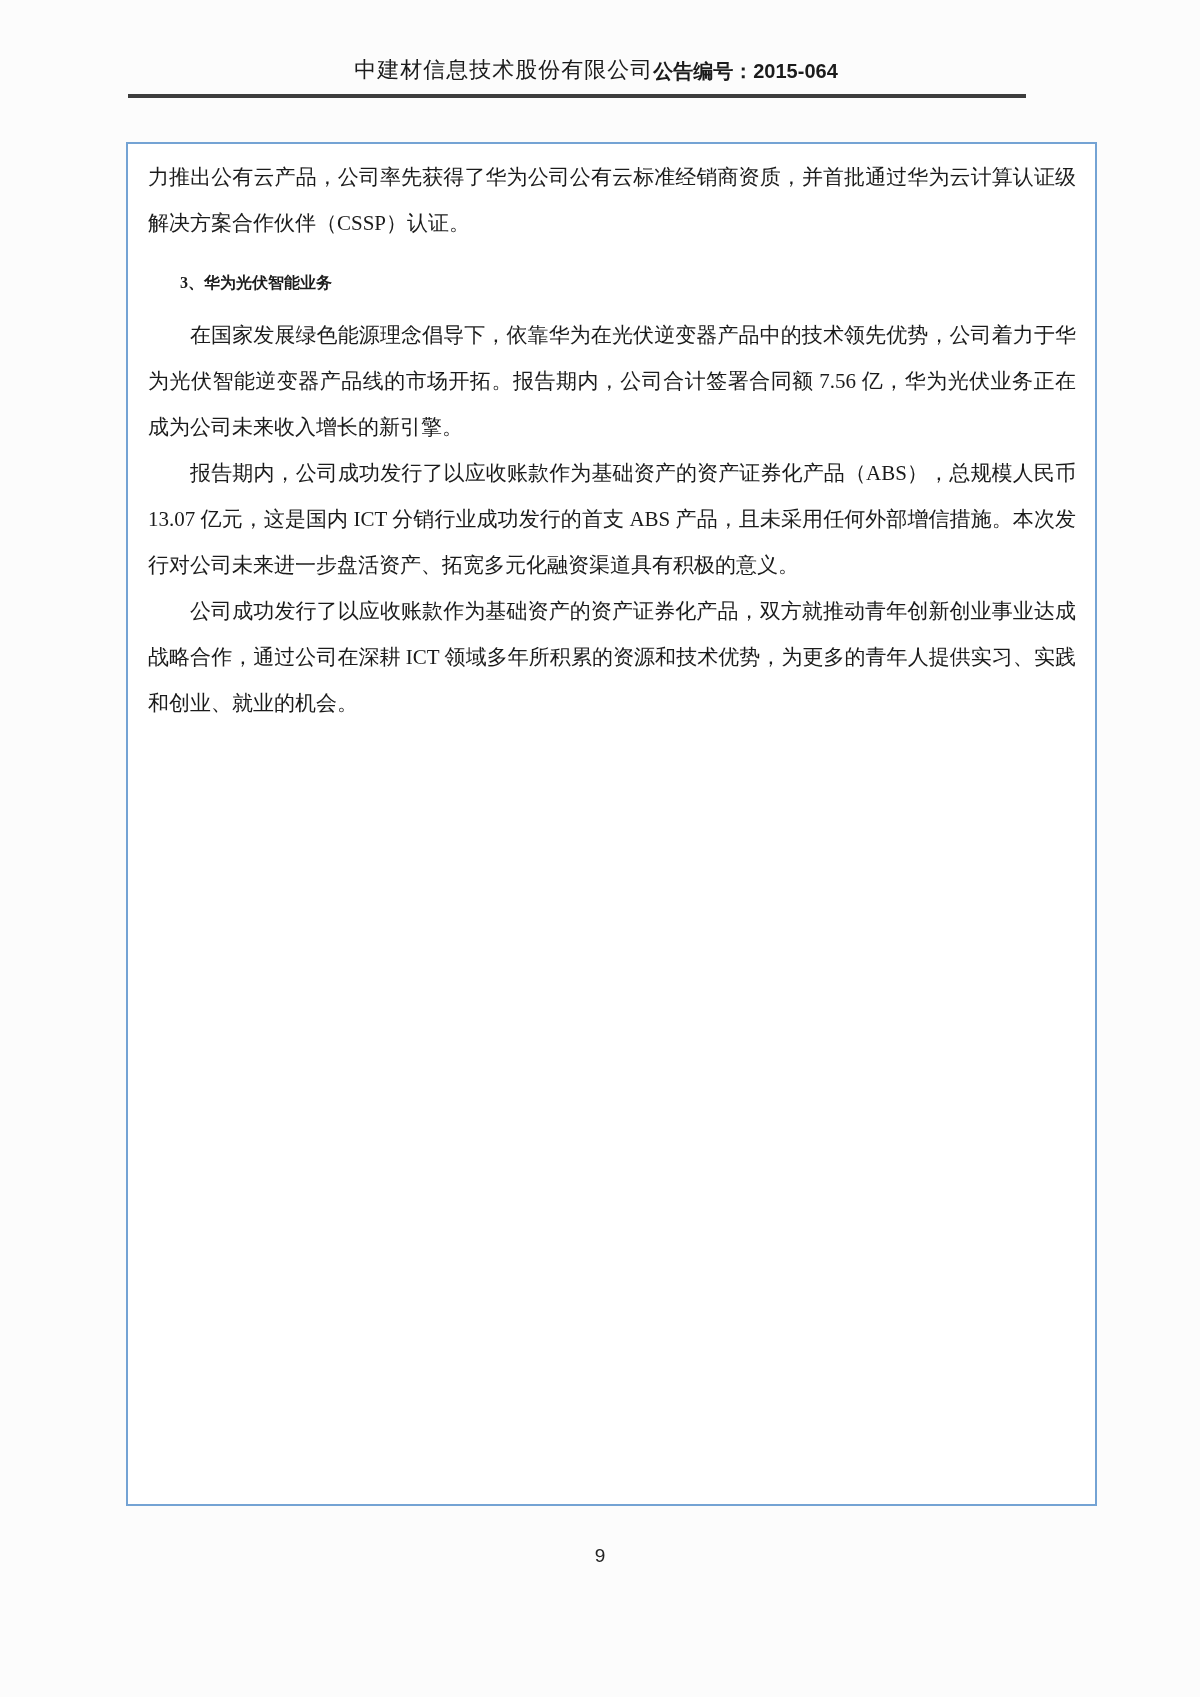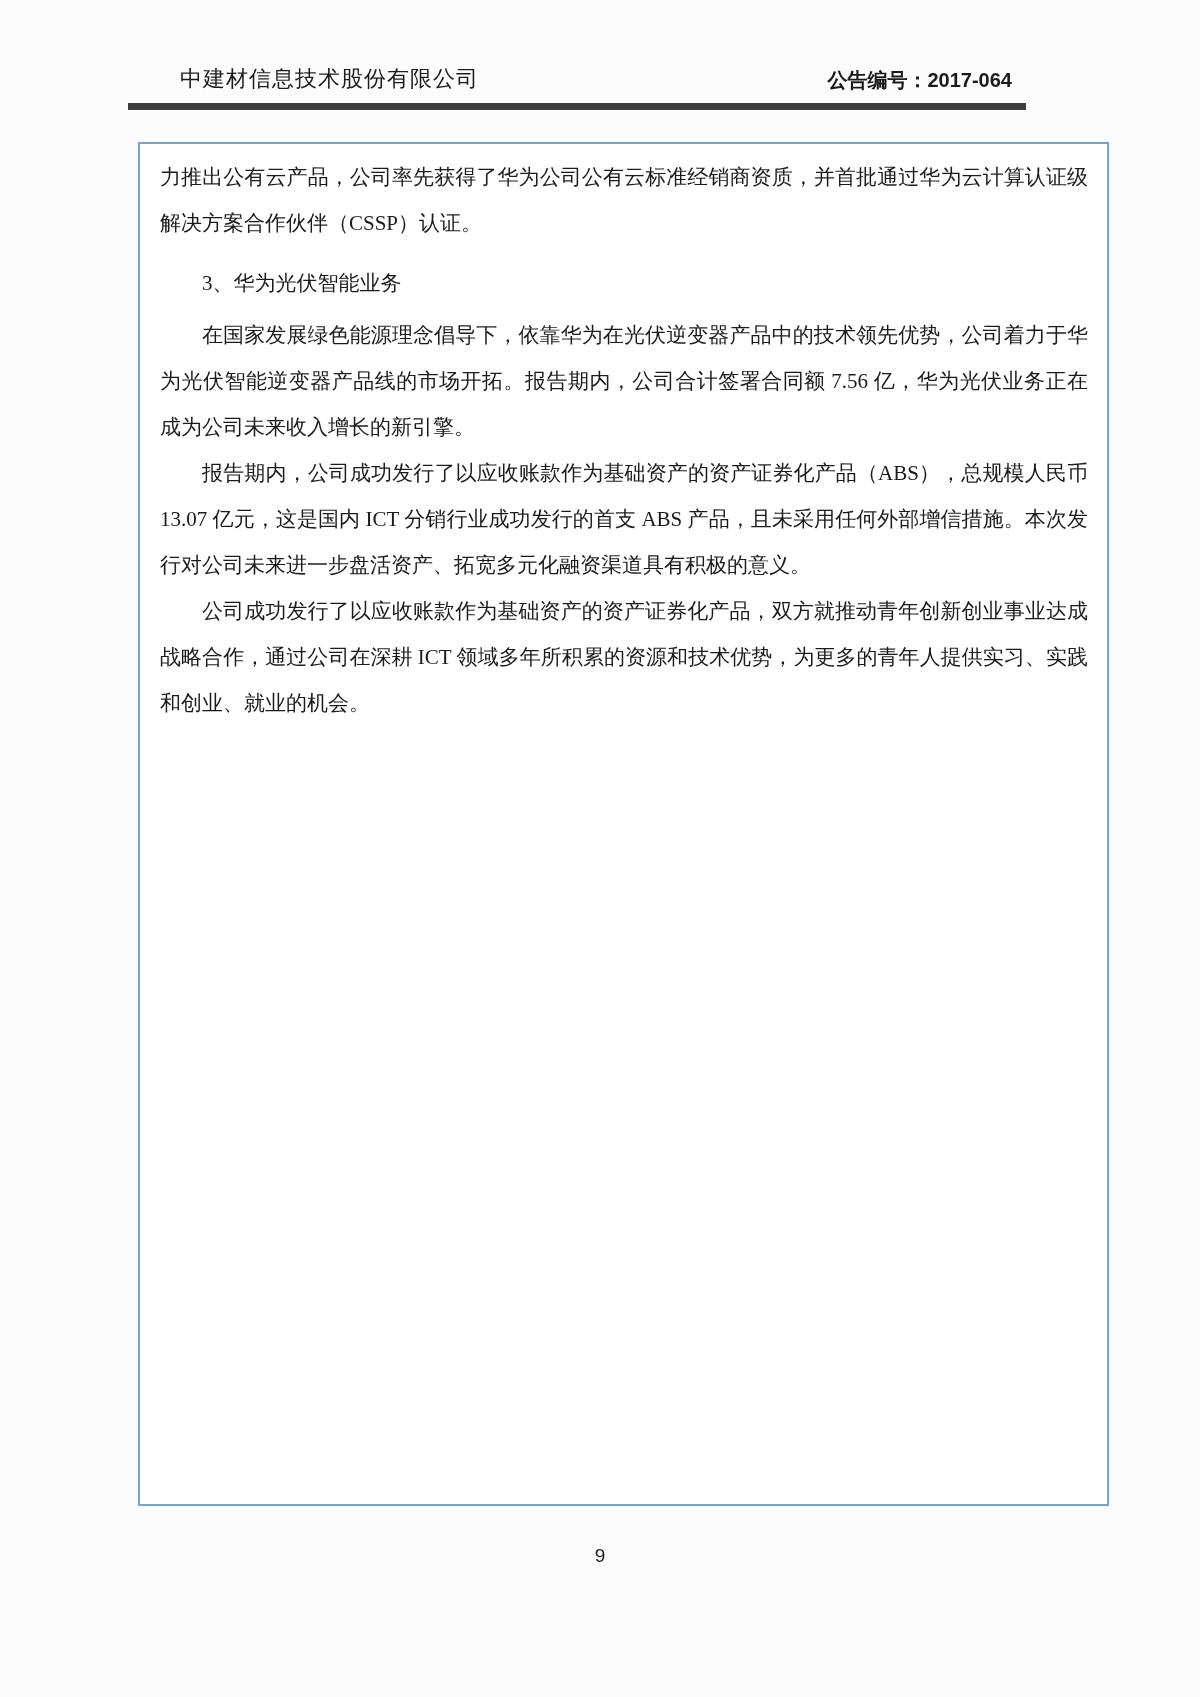--- a/index.html
+++ b/index.html
@@ -10,65 +10,65 @@
     position: relative;
     font-family: "Liberation Serif", "DejaVu Serif", serif;
     color: #1b1b1b;
     overflow: hidden;
   }
 
   
   .page-header {
     position: absolute;
     left: 128px;
-    top: 64px;
+    top: 55px;
     width: 898px;
     display: flex;
-    justify-content: space-between;
+    justify-content: center;
     align-items: flex-end;
-    border-bottom: 7px solid #6d28d9;
+    border-bottom: 4px solid #6d28d9;
     padding-bottom: 9px;
   }
   .company {
     font-size: 22px;
     letter-spacing: 1px;
     margin-left: 52px;
     white-space: nowrap;
   }
   .notice-no {
     font-family: "Liberation Sans", "DejaVu Sans", sans-serif;
     font-weight: 700;
     font-size: 20px;
     margin-right: 14px;
     white-space: nowrap;
   }
 
   
   .doc-box {
     position: absolute;
-    left: 138px;
+    left: 126px;
     top: 142px;
     width: 971px;
     height: 1364px;
     box-sizing: border-box;
     border: 2px solid #74a3d4;
     background: #ffffff;
     padding: 10px 19px 0 20px;
   }
   .para {
     font-size: 21px;
     line-height: 46px;
     text-align: justify;
     margin: 0;
   }
   .para.indent { text-indent: 2em; }
   .heading {
-    font-size: 21px;
+    font-size: 16px;
     line-height: 46px;
-    font-weight: 400;
+    font-weight: 700;
     text-indent: 2em;
     margin: 14px 0 6px 0;
   }
 
   
   .page-footer {
     position: absolute;
     top: 1545px;
     left: 0;
     width: 100%;
@@ -76,21 +76,21 @@
     font-family: "Liberation Sans", "DejaVu Sans", sans-serif;
     font-size: 19px;
     color: #222222;
   }
 </style>
 </head>
 <body>
 
 <header class="page-header" style="border-bottom-color: rgb(61, 61, 61);">
   <span class="company">中建材信息技术股份有限公司</span>
-  <span class="notice-no">公告编号：2017-064</span>
+  <span class="notice-no">公告编号：2015-064</span>
 </header>
 
 <main class="doc-box" id="doc-box" style="border-color: rgb(116, 163, 212);">
     <p class="para">力推出公有云产品，公司率先获得了华为公司公有云标准经销商资质，并首批通过华为云计算认证级解决方案合作伙伴（CSSP）认证。</p>
     <p class="heading">3、华为光伏智能业务</p>
     <p class="para indent">在国家发展绿色能源理念倡导下，依靠华为在光伏逆变器产品中的技术领先优势，公司着力于华为光伏智能逆变器产品线的市场开拓。报告期内，公司合计签署合同额 7.56 亿，华为光伏业务正在成为公司未来收入增长的新引擎。</p>
     <p class="para indent">报告期内，公司成功发行了以应收账款作为基础资产的资产证券化产品（ABS），总规模人民币 13.07 亿元，这是国内 ICT 分销行业成功发行的首支 ABS 产品，且未采用任何外部增信措施。本次发行对公司未来进一步盘活资产、拓宽多元化融资渠道具有积极的意义。</p>
     <p class="para indent">公司成功发行了以应收账款作为基础资产的资产证券化产品，双方就推动青年创新创业事业达成战略合作，通过公司在深耕 ICT 领域多年所积累的资源和技术优势，为更多的青年人提供实习、实践和创业、就业的机会。</p>
   </main>
 

